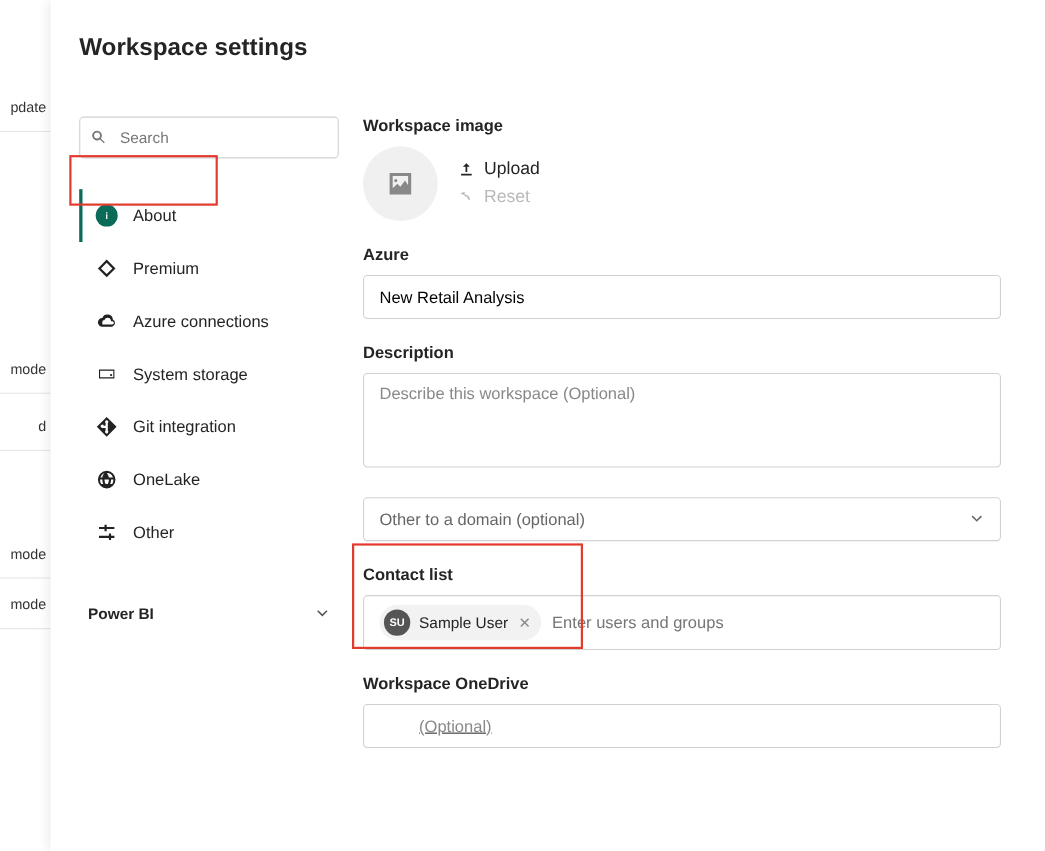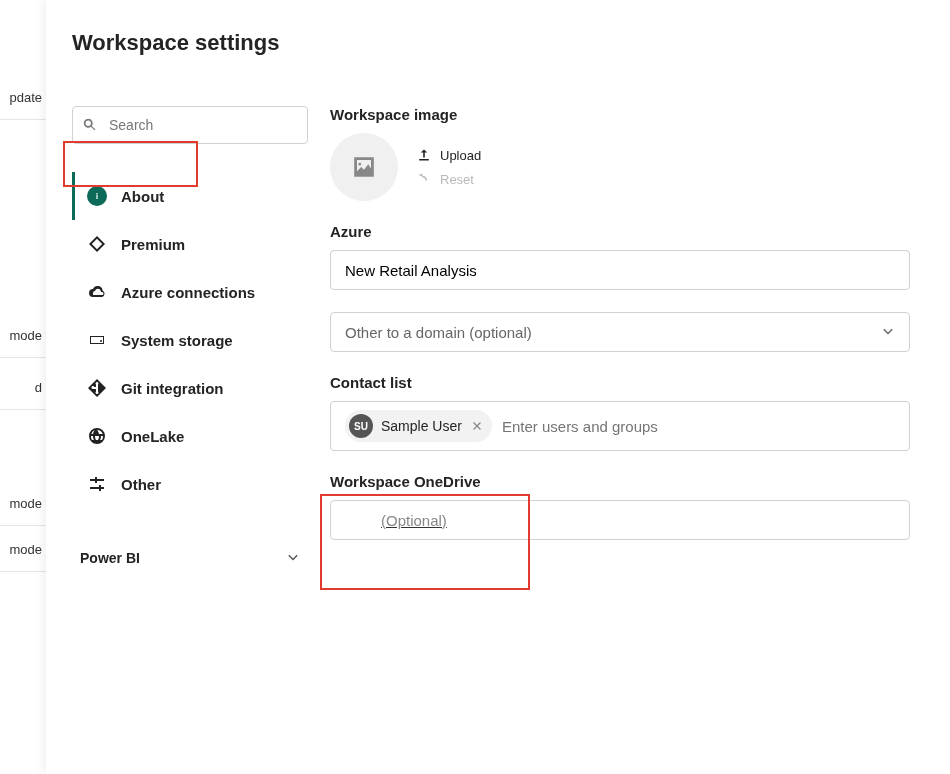--- a/index.html
+++ b/index.html
@@ -13,38 +13,38 @@
 
   .cols { display: flex; gap: 22px; align-items: flex-start; margin-top: 28px; }
 
   .sidebar { width: 236px; flex: 0 0 236px; }
   .search-wrap { position: relative; }
   .search-input { width: 100%; height: 38px; border: 1px solid #d1d1d1; border-radius: 4px; padding: 0 12px 0 36px; font-size: 14px; color: #333; }
   .search-input::placeholder { color: #777; }
   .search-ico { position: absolute; left: 10px; top: 50%; transform: translateY(-50%); width: 16px; height: 16px; color: #777; }
 
   .nav { margin-top: 28px; display: flex; flex-direction: column; gap: 0; }
-  .nav-item { display: flex; align-items: center; height: 48px; padding: 0 12px; font-size: 15px; color: #242424; cursor: pointer; border-left: 3px solid transparent; font-weight: bold; }
+  .nav-item { display: flex; align-items: center; height: 48px; padding: 0 12px; font-size: 15px; color: #242424; cursor: pointer; border-left: 3px solid transparent; }
   .nav-item .ni-icon { width: 20px; height: 20px; margin-right: 14px; color: #222; display:flex; align-items:center; justify-content:center; flex:0 0 20px;}
   .nav-item.active { border-left: 3px solid #0b6a58; }
   .nav-item.active .ni-icon.info-badge { background: #0b6a58; border-radius: 50%; color: #fff; }
 
   .highlight-box { border: 2px solid #e23b2e; position: absolute; pointer-events: none; }
 
   .expander { margin-top: 28px; display: flex; align-items: center; justify-content: space-between; height: 44px; font-size: 14px; font-weight: 600; cursor: pointer; padding: 0 8px;}
   .chev { width: 14px; height: 14px; color: #555; }
 
   .content { flex: 1; }
   .section-label { font-size: 15px; font-weight: 600; margin-bottom: 10px; display: flex; align-items: center; gap: 6px;}
   .section { margin-bottom: 22px; }
 
   .ws-image-row { display: flex; align-items: center; gap: 18px; }
   .img-placeholder { width: 68px; height: 68px; border-radius: 50%; background: #f0f0f0; display: flex; align-items: center; justify-content: center; }
   .img-actions { display: flex; flex-direction: column; gap: 8px; }
-  .img-action { display: flex; align-items: center; gap: 8px; font-size: 13px; cursor: pointer; }
+  .img-action { display: flex; align-items: center; gap: 8px; font-size: 16px; cursor: pointer; }
   .img-action.disabled { color: #b9b9b9; cursor: default; }
   .img-action .act-ico { width: 16px; height: 16px; }
 
   .text-input, .select, .textarea, .pill-input, .onedrive-input {
     width: 100%; border: 1px solid #d1d1d1; border-radius: 4px; background: #fff;
   }
   .text-input { height: 40px; padding: 0 14px; font-size: 15px; }
   .textarea { height: 86px; padding: 10px 14px; font-size: 15px; resize: none; font-family: inherit; }
   .textarea::placeholder, .onedrive-input::placeholder { color: #888; }
 
@@ -175,20 +175,24 @@
             </div>
           </div>
         </div>
       </div>
 
       <div class="section">
         <div class="section-label">Azure</div>
         <input class="text-input" value="New Retail Analysis" style="">
       </div>
 
+      <div class="section">
+        <div class="section-label">Description</div>
+        <textarea class="textarea" placeholder="Describe this workspace (Optional)" style=""></textarea>
+      </div>
 
       <div class="section">
         <div class="select">
           <span>Other to a domain (optional)</span>
           <svg class="chev" viewBox="0 0 20 20" fill="none" stroke="currentColor" stroke-width="2">
               <path d="M4 6l6 6 6-6"></path>
             </svg>
         </div>
       </div>
 

